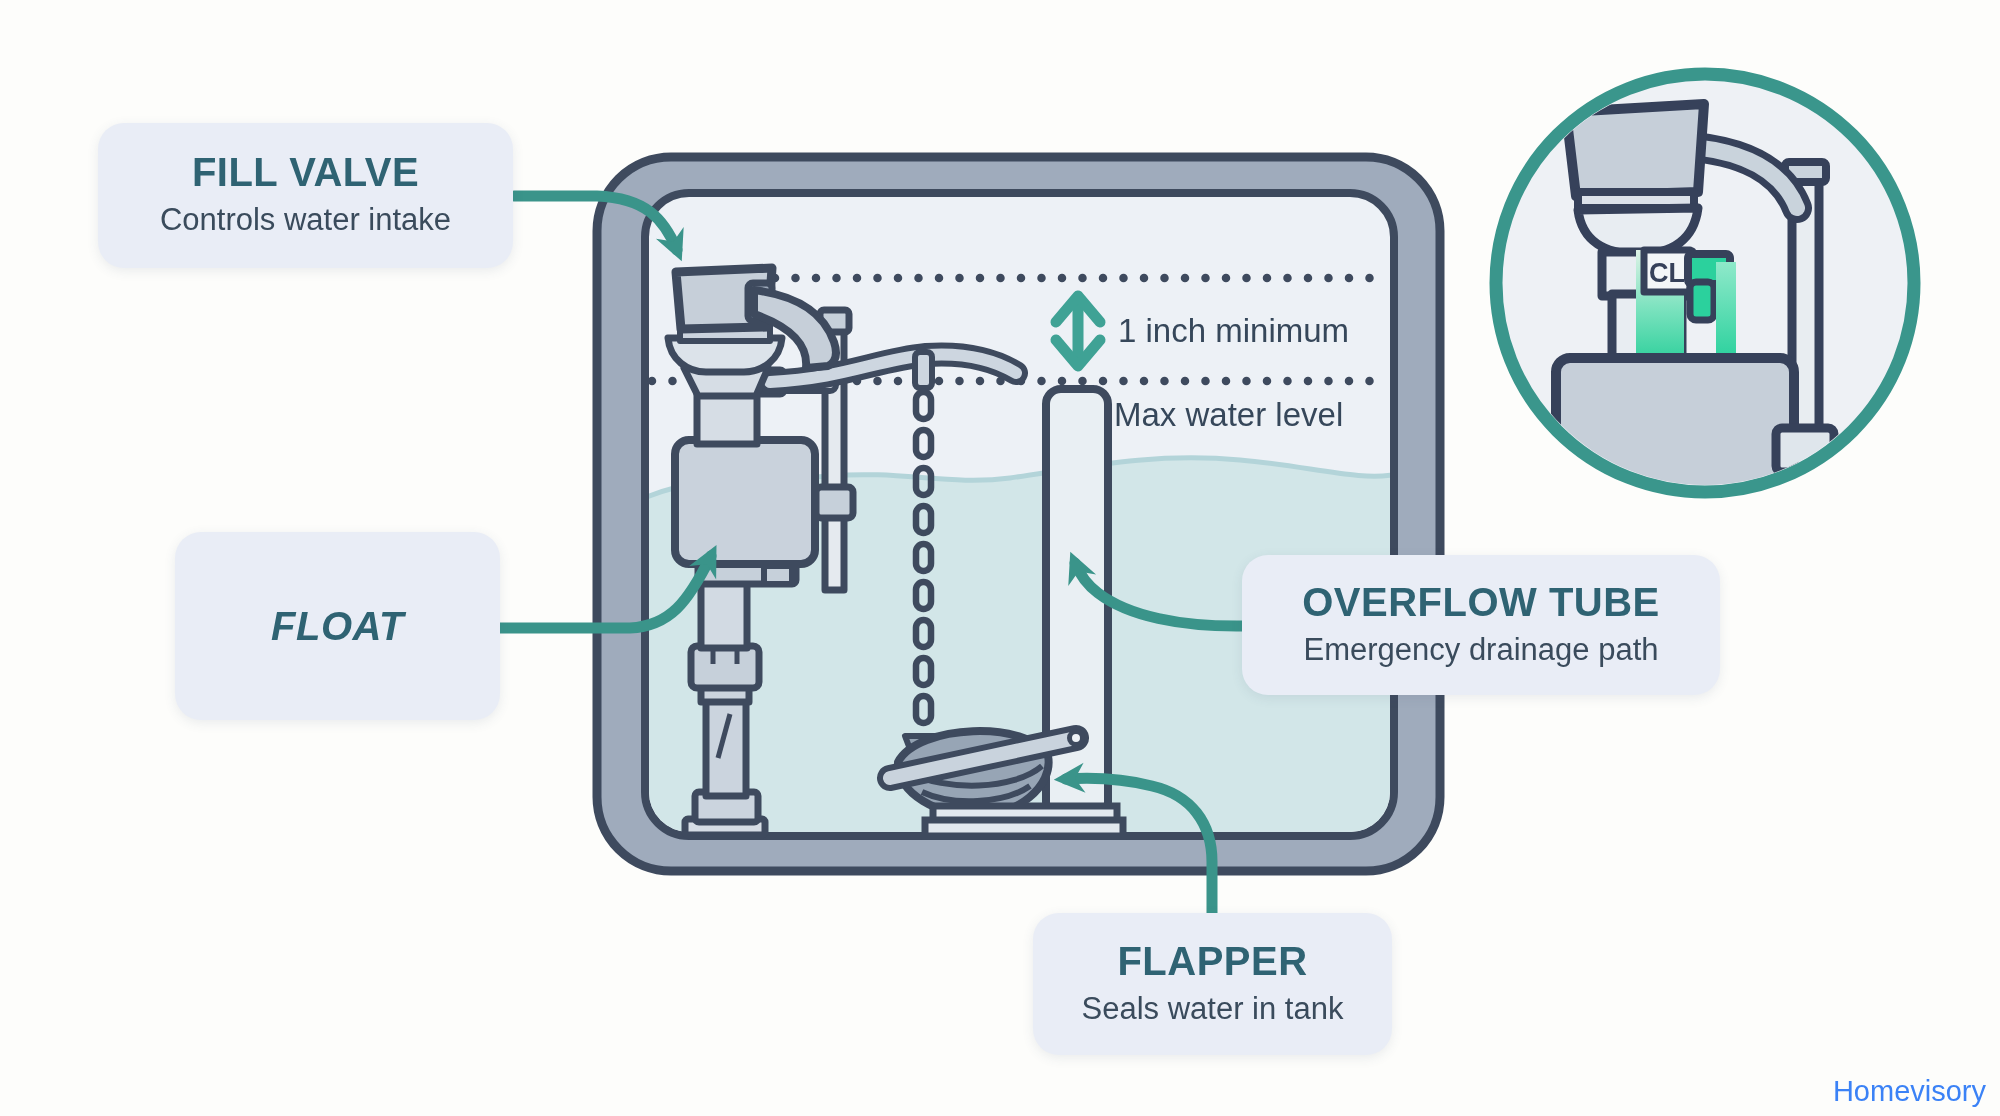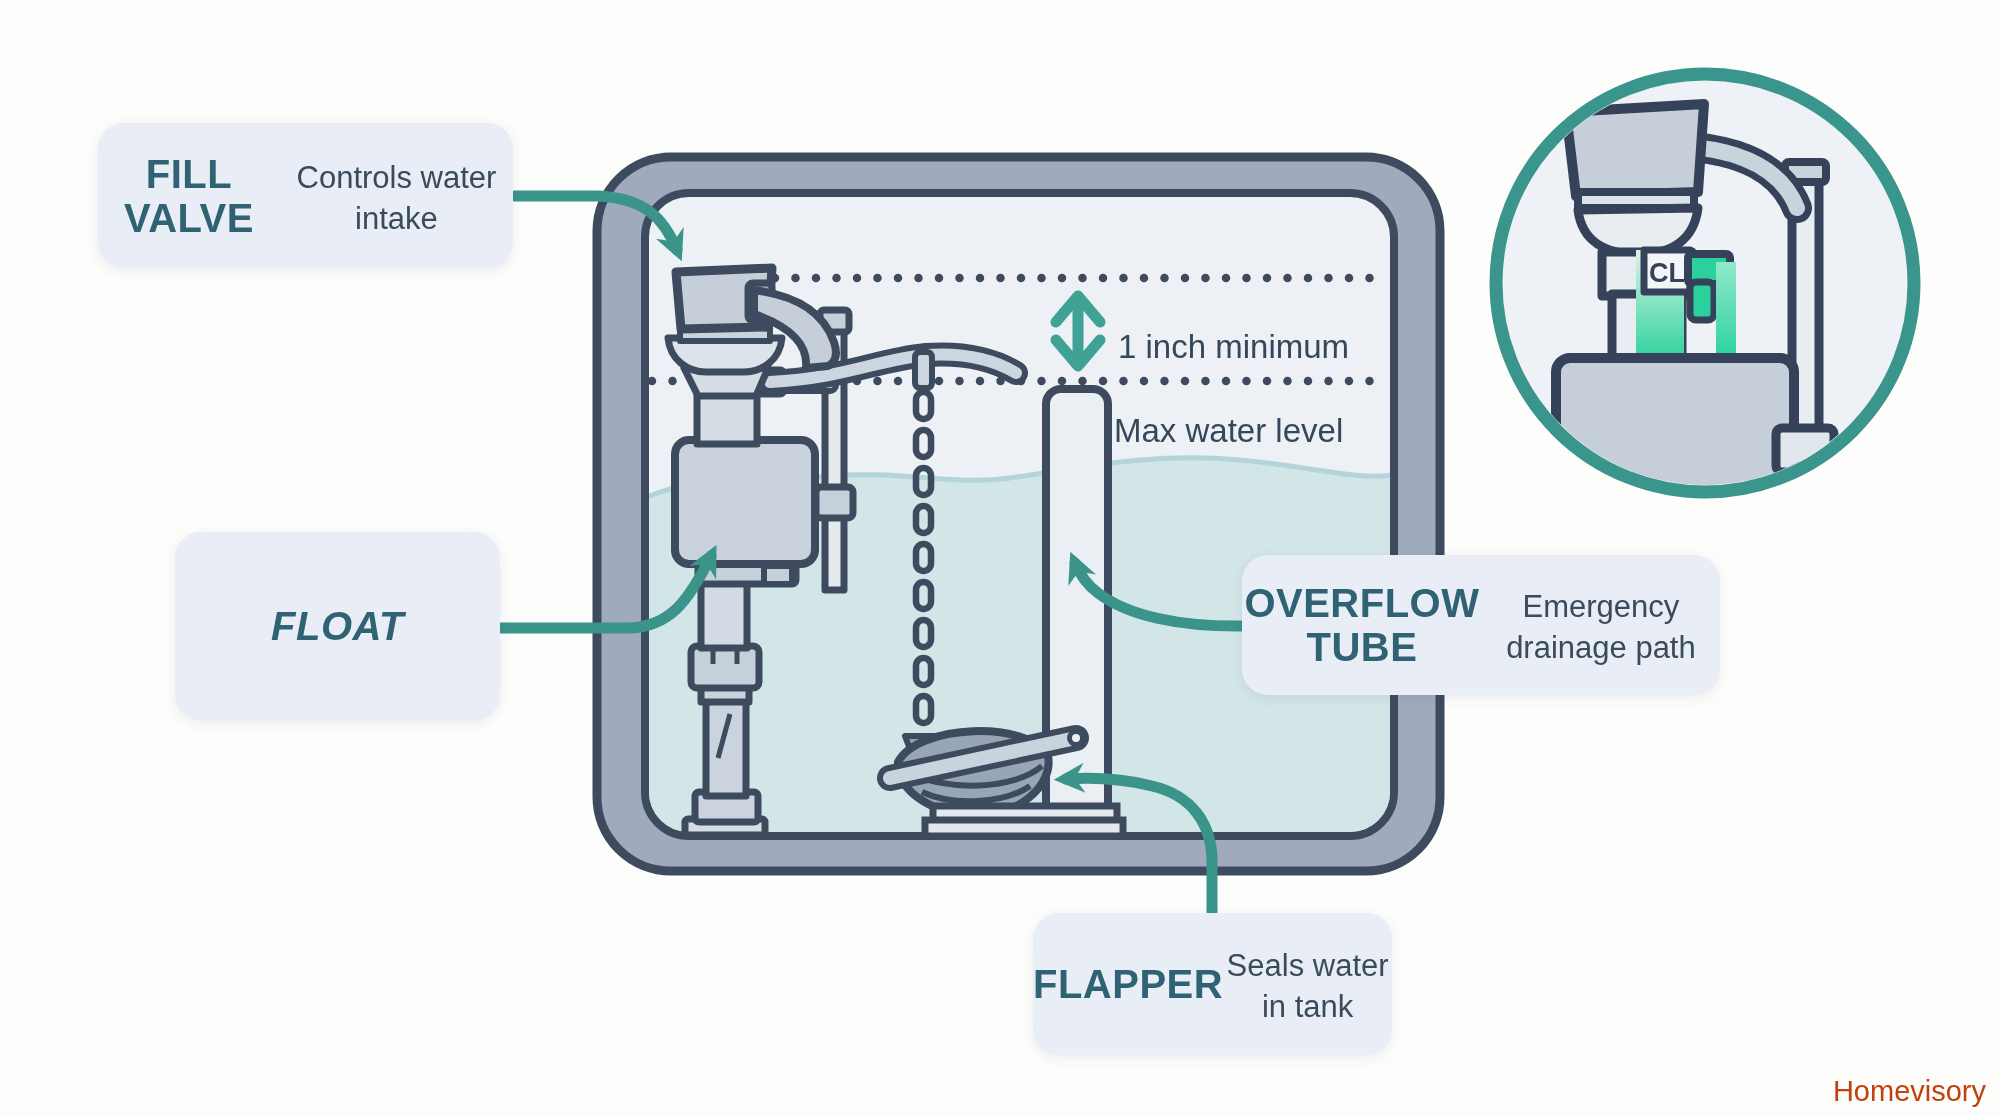--- a/index.html
+++ b/index.html
@@ -8,41 +8,40 @@
     width:2000px;height:1116px;
     background:#FDFDFB;
     overflow:hidden;
     font-family:"Liberation Sans", sans-serif;
   }
   #diagram-svg{position:absolute;left:0;top:0;width:2000px;height:1116px;}
   .lbl{
     position:absolute;
     background:#E9EDF6;
     border-radius:26px;
-    display:flex;
+    display:flex;flex-direction:column;
     align-items:center;justify-content:center;
     text-align:center;
     box-shadow:0 3px 12px rgba(60,80,110,0.10);
   }
   .lbl .t{
     font-weight:bold;font-size:40px;color:#2F6373;letter-spacing:0.5px;
     line-height:1.1;
   }
   .lbl .s{
     font-size:31px;color:#3A4B5C;line-height:1.32;margin-top:6px;
   }
   .ann{
     position:absolute;
     font-size:33px;color:#36475A;
     white-space:nowrap;
-    margin-top:16px;
   }
   #watermark{
     position:absolute;right:14px;bottom:8px;
-    font-size:29px;color:#c2410c;
+    font-size:29px;color:#3b82f6;
   }
 </style>
 </head>
 <body>
 
 <div id="stage">
 
   <svg id="diagram-svg" viewBox="0 0 2000 1116">
     <defs>
       <clipPath id="tankClip">

